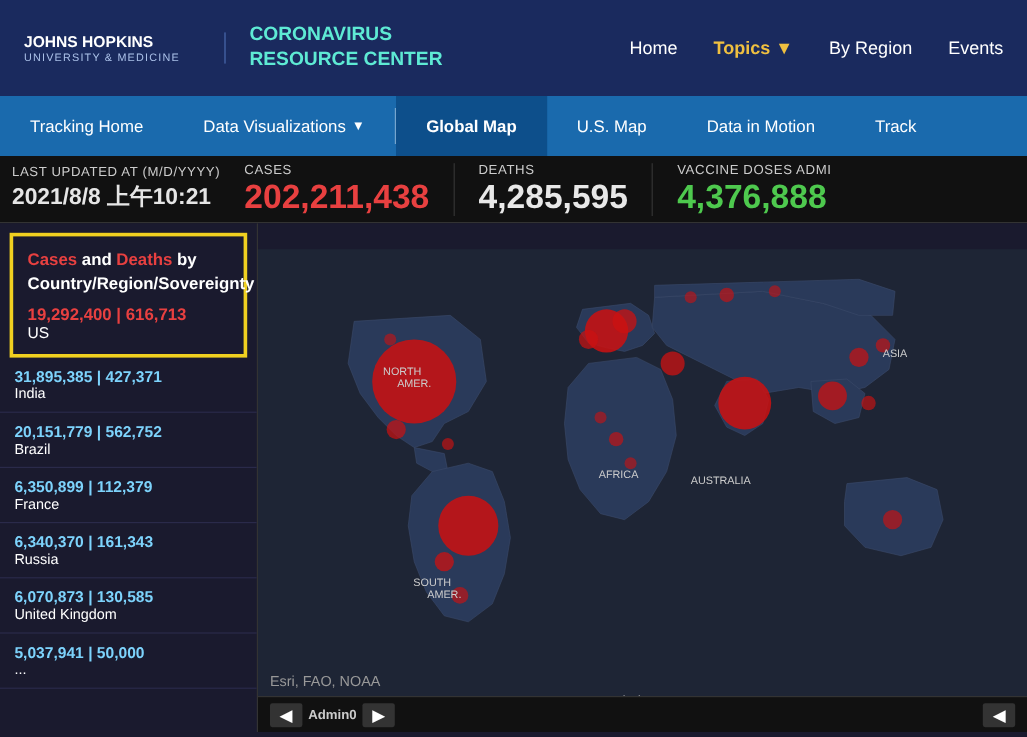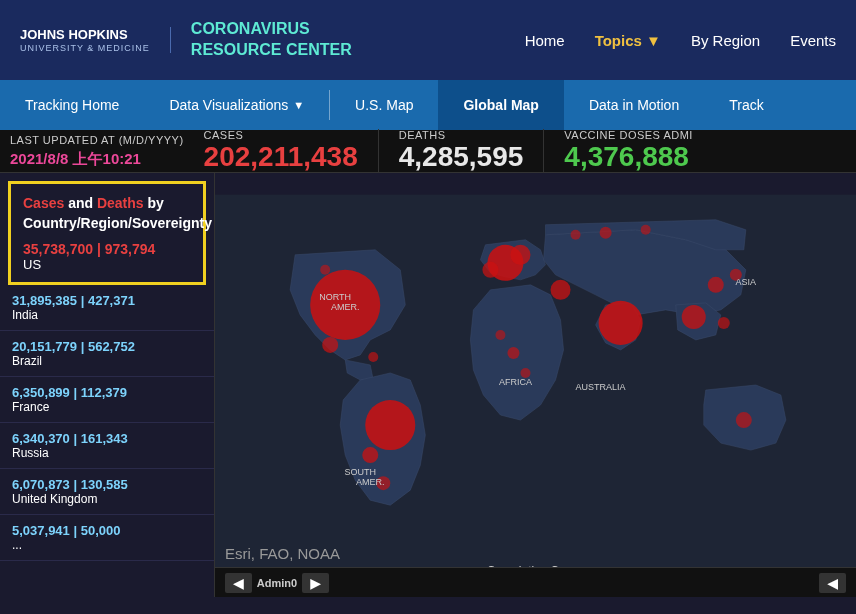--- a/index.html
+++ b/index.html
@@ -10,21 +10,21 @@
       background: #1a2a5e;
       display: flex;
       align-items: center;
       height: 80px;
       padding: 0 20px;
     }
     .logo-section {
       display: flex;
       align-items: center;
       border-right: 1px solid #4a6aae;
-      padding-right: 20px;
+      padding-right: 37px;
       margin-right: 20px;
     }
     .logo-text {
       color: white;
       font-size: 13px;
       font-weight: bold;
       line-height: 1.3;
     }
     .logo-sub {
       color: #aac0e8;
@@ -83,21 +83,21 @@
     .nav-chevron {
       margin-left: 5px;
       font-size: 11px;
     }
 
     
     .stats-bar {
       background: #111;
       display: flex;
       align-items: center;
-      height: 43px;
+      height: 56px;
       padding: 0 10px;
       border-bottom: 1px solid #333;
     }
     .stats-timestamp {
       color: #ccc;
       font-size: 11px;
       min-width: 150px;
       line-height: 1.4;
     }
     .stats-label {
@@ -216,21 +216,21 @@
     
     .world-map {
       width: 100%;
       height: 100%;
     }
     .map-attribution {
       position: absolute;
       bottom: 35px;
       left: 10px;
       color: #999;
-      font-size: 15px;
+      font-size: 12px;
     }
     .cumulative-text {
       position: absolute;
       bottom: 19px;
       right: 0;
       left: 0;
       text-align: center;
       color: #ccc;
       font-size: 12px;
     }
@@ -260,30 +260,30 @@
   </div>
 </div>
 
 <div class="second-nav">
   <div class="second-nav-item">Tracking Home</div>
   <div class="second-nav-item">
     <span>Data Visualizations</span>
     <span class="nav-chevron">▼</span>
   </div>
   <div class="second-nav-divider"></div>
+  <div class="second-nav-item active">Global Map</div>
   <div class="second-nav-item">U.S. Map</div>
-  <div class="second-nav-item active">Global Map</div>
   <div class="second-nav-item">Data in Motion</div>
   <div class="second-nav-item">Track</div>
 </div>
 
 <div class="stats-bar">
   <div class="stats-timestamp">
     <div class="stats-label">Last Updated at (M/D/YYYY)</div>
-    <div style="color:#ec4899;font-size:15px;font-weight:bold;">2021/8/8 上午10:21</div>
+    <div style="color:#e5e5e5;font-size:19px;font-weight:bold;">2021/8/8 上午10:21</div>
   </div>
   <div class="stats-section">
     <div class="stats-label">Cases</div>
     <div class="stats-value red">202,211,438</div>
   </div>
   <div class="stats-section">
     <div class="stats-label">Deaths</div>
     <div class="stats-value white">4,285,595</div>
   </div>
   <div class="stats-section">
@@ -296,21 +296,21 @@
 
   <div class="sidebar">
     <div class="sidebar-header">
       <div class="sidebar-header-title">
         <span class="cases-text">Cases</span>
         <span> and </span>
         <span class="deaths-text">Deaths</span>
         <span> by Country/Region/Sovereignty</span>
       </div>
       <div class="sidebar-header-stats">
-        <span>35,738,700 | 973,794</span>
+        <span>19,292,400 | 616,713</span>
       </div>
       <div class="sidebar-header-country">US</div>
     </div>
 
     <div class="sidebar-item">
       <div class="sidebar-item-stats">31,895,385 | 427,371</div>
       <div class="sidebar-item-country">India</div>
     </div>
     <div class="sidebar-item">
       <div class="sidebar-item-stats">20,151,779 | 562,752</div>

